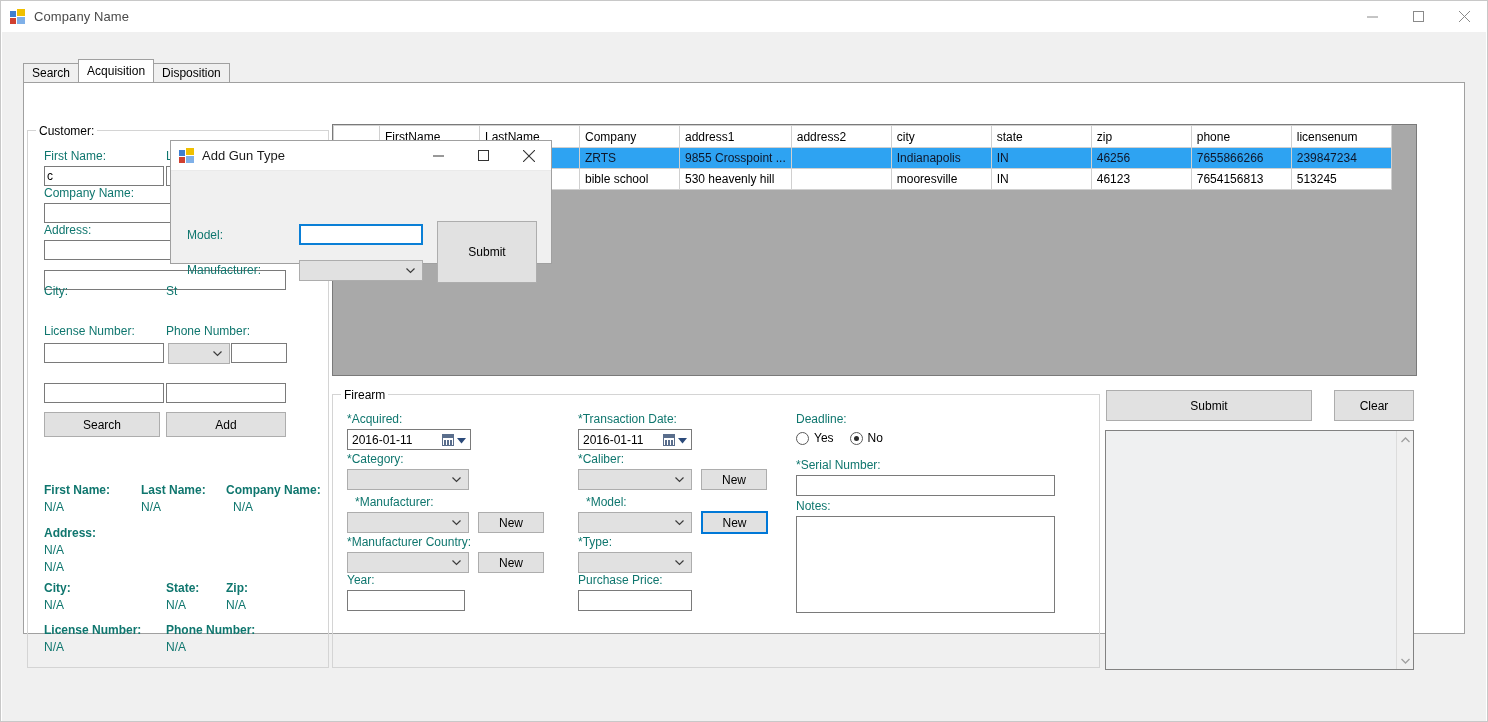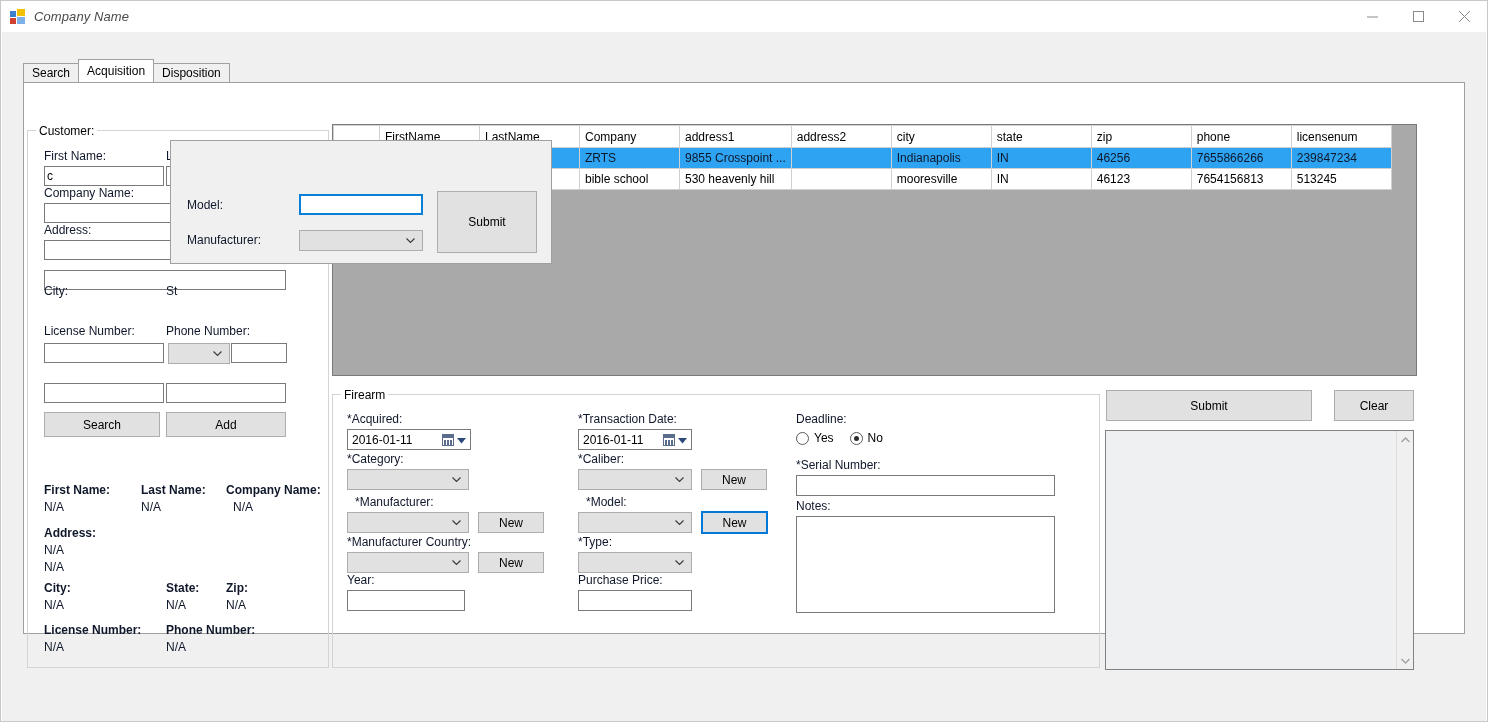--- a/index.html
+++ b/index.html
@@ -18,21 +18,21 @@
     background: #ffffff;
     border: 1px solid #c8c8c8;
     overflow: hidden;
   }
 
   
   .titlebar {
     position: absolute; left: 0; top: 0;
     width: 1486px; height: 31px;
     background: #ffffff;
-    display: flex; align-items: center; font-style: italic;
+    display: flex; align-items: center;
   }
   .titlebar-icon {
     width: 16px; height: 16px;
     margin-left: 9px; margin-right: 8px;
     position: relative;
     flex: 0 0 auto;
   }
   .titlebar-icon i {
     position: absolute; display: block;
   }
@@ -104,21 +104,21 @@
     position: absolute;
     top: -7px; left: 8px;
     background: #ffffff;
     padding: 0 3px;
     font-size: 12px;
     color: #000;
     white-space: nowrap;
   }
 
   
-  .lbl { position: absolute; font-size: 12px; color: #0f172a; white-space: nowrap; }
+  .lbl { position: absolute; font-size: 12px; color: #0f766e; white-space: nowrap; }
   .lbl-bold { font-weight: bold; }
 
   .tbox {
     position: absolute;
     background: #ffffff;
     border: 1px solid #7a7a7a;
     font-family: "Liberation Sans", sans-serif;
     font-size: 12px;
     color: #000;
     padding: 0 2px;
@@ -596,20 +596,47 @@
                 <polyline points="0.5,1 4.5,5 8.5,1" fill="none" stroke="#a0a0a0" stroke-width="1.3"></polyline>
               </svg>
           </span>
         </div>
       </div>
 
     </div>
   </div>
 
   <div class="modal" style="left:169px; top:139px; width:382px; height:124px;">
+    <div class="modal-title">
+      <div class="m-icon titlebar-icon" style="margin-left:8px;">
+        <i class="ti-a"></i>
+          <i class="ti-b"></i>
+          <i class="ti-c"></i>
+          <i class="ti-d"></i>
+      </div>
+      <span class="m-text">Add Gun Type</span>
+      <div class="modal-btns">
+        <div class="modal-btn">
+          <svg width="11" height="11" viewBox="0 0 11 11">
+              <line x1="0" y1="6" x2="11" y2="6" stroke="#333" stroke-width="1"></line>
+            </svg>
+        </div>
+        <div class="modal-btn">
+          <svg width="11" height="11" viewBox="0 0 11 11">
+              <rect x="0.5" y="0.5" width="10" height="10" fill="none" stroke="#333" stroke-width="1"></rect>
+            </svg>
+        </div>
+        <div class="modal-btn">
+          <svg width="12" height="12" viewBox="0 0 12 12">
+              <line x1="0" y1="0" x2="12" y2="12" stroke="#333" stroke-width="1.1"></line>
+              <line x1="12" y1="0" x2="0" y2="12" stroke="#333" stroke-width="1.1"></line>
+            </svg>
+        </div>
+      </div>
+    </div>
     <div class="modal-body">
       <span class="lbl" style="left:16px; top:57px;">Model:</span>
       <input class="tbox focused" style="left: 128px; top: 53px; width: 124px; height: 21px;" value="">
 
       <span class="lbl" style="left:16px; top:92px;">Manufacturer:</span>
       <div class="combo" style="left:128px; top:89px; width:124px; height:21px;">
         <span class="chev">
           <svg width="9" height="6" viewBox="0 0 9 6">
               <polyline points="0.5,0.5 4.5,4.5 8.5,0.5" fill="none" stroke="#3c3c3c" stroke-width="1.2"></polyline>
             </svg>

